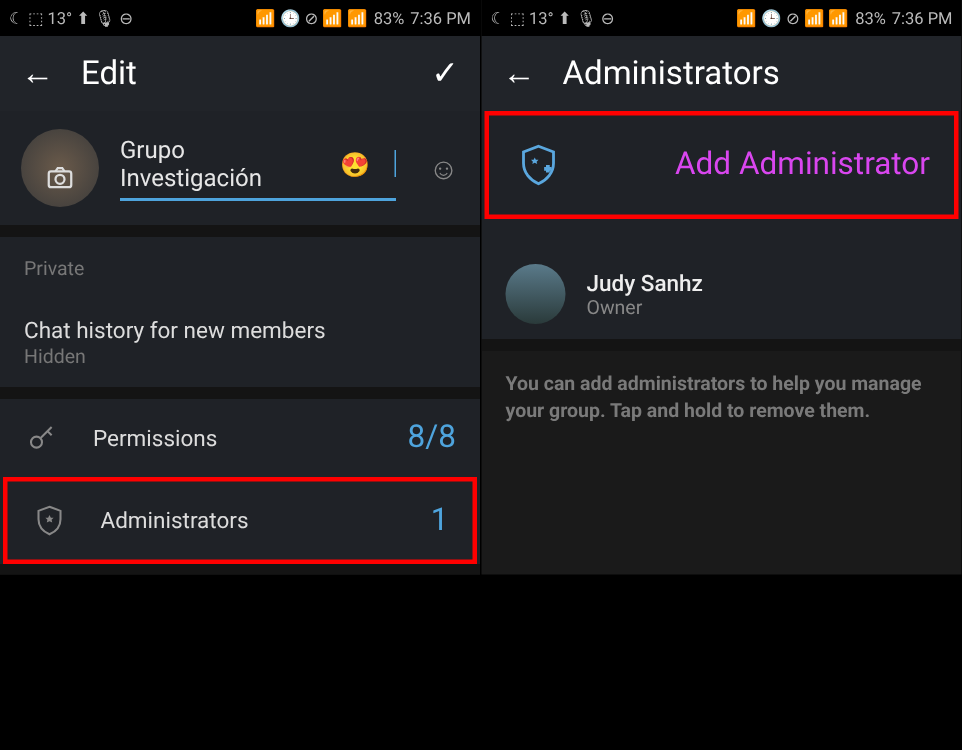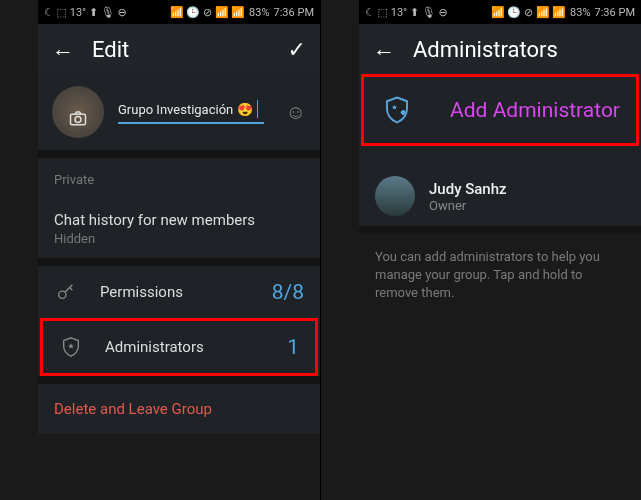--- a/index.html
+++ b/index.html
@@ -1,49 +1,49 @@
 <!DOCTYPE html>
 <html><head>
 <meta charset="utf-8">
 <style>
 * { margin: 0; padding: 0; box-sizing: border-box; }
 body { background: #000; font-family: -apple-system, Roboto, sans-serif; display: flex; width: 641px; height: 500px; }
-.screen { width: 320px; height: 500px; background: #1a1a1a; overflow: hidden; position: relative; padding-left: 38px; }
+.screen { width: 320px; height: 383px; background: #1a1a1a; overflow: hidden; position: relative; }
 .screen + .screen { margin-left: 1px; }
 .statusbar { height: 24px; background: #000; color: #bbb; font-size: 11px; display: flex; align-items: center; justify-content: space-between; padding: 0 6px; }
 .statusbar .left, .statusbar .right { display: flex; gap: 4px; align-items: center; }
 .appbar { height: 50px; display: flex; align-items: center; padding: 0 14px; color: #fff; background: #212429; }
 .appbar .back { font-size: 22px; margin-right: 18px; }
 .appbar .title { font-size: 22px; font-weight: 400; flex: 1; }
 .appbar .check { font-size: 22px; }
 .section { background: #1f2227; }
 .profile-row { display: flex; align-items: center; padding: 12px 14px; gap: 14px; }
 .avatar { width: 52px; height: 52px; border-radius: 50%; background: radial-gradient(circle, #6a5a4a, #3a3a3a); position: relative; display: flex; align-items: center; justify-content: center; }
 .avatar .cam { position: absolute; bottom: 12px; font-size: 15px; color: #eee; }
-.name-input { flex: 1; color: #e6e6e6; font-size: 13px; border-bottom: 2px solid #4ea4dd; padding-bottom: 4px; display: flex; align-items: center; gap: 4px; }
+.name-input { flex: 1; color: #e6e6e6; font-size: 16px; border-bottom: 2px solid #4ea4dd; padding-bottom: 4px; display: flex; align-items: center; gap: 16px; }
 .cursor { border-right: 1px solid #4ea4dd; height: 18px; display: inline-block; }
 .emoji-btn { color: #888; font-size: 20px; margin-left: 8px; }
 .desc-row { padding: 12px 16px 18px; color: #ccc; font-size: 15px; }
 .divider { height: 8px; background: #141414; }
 .setting-row { padding: 12px 16px; }
 .setting-label { color: #ddd; font-size: 15px; }
 .setting-value { color: #777; font-size: 13px; margin-top: 2px; }
 .list-row { display: flex; align-items: center; padding: 14px 16px; color: #ddd; font-size: 15px; }
 .list-row .icon { width: 24px; margin-right: 22px; color: #888; display: flex; align-items: center; justify-content: center; }
 .list-row .label { flex: 1; }
 .list-row .count { color: #4ea4dd; font-size: 21px; }
 .highlight { border: 3px solid #ff0000; margin: 0 2px; }
 .delete-row { padding: 16px; color: #e05a4a; font-size: 15px; }
 .add-admin-row { display: flex; align-items: center; padding: 16px; color: #d946ef; font-size: 21px; justify-content: space-between; }
 .add-admin-row .shield { width: 34px; height: 34px; margin-right: 16px; display: flex; align-items: center; justify-content: center; }
 .admin-item { display: flex; align-items: center; padding: 10px 16px; margin-top: 20px; }
 .admin-avatar { width: 40px; height: 40px; border-radius: 50%; background: linear-gradient(#5a7a8a, #2a3a3a); margin-right: 14px; }
 .admin-info .name { color: #eee; font-size: 15px; font-weight: 500; }
 .admin-info .role { color: #888; font-size: 13px; }
-.hint-text { padding: 14px 16px; color: #7a7a7a; font-size: 13px; line-height: 1.4; }
+.hint-text { padding: 14px 16px; color: #7a7a7a; font-size: 13px; line-height: 1.4; font-weight: bold; }
 svg { display: block; }
 </style>
 </head>
 <body>
 
 <div class="screen">
   <div class="statusbar">
     <div class="left">
         <span>☾ ⬚ 13° ⬆ 🎙 ⊖</span>
       </div>

